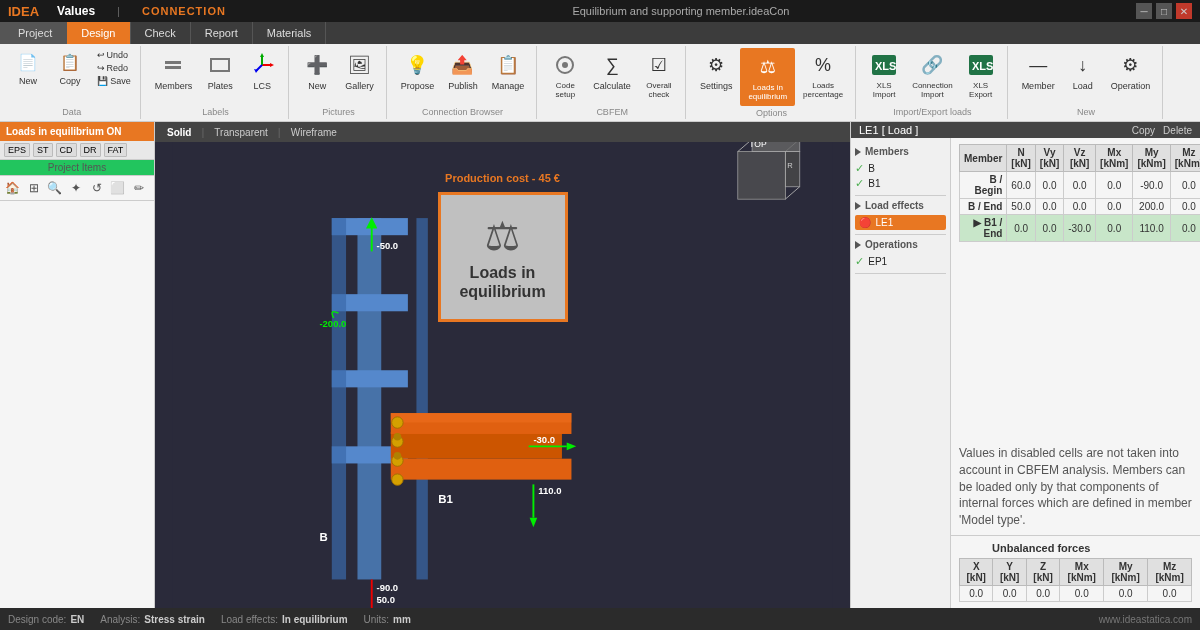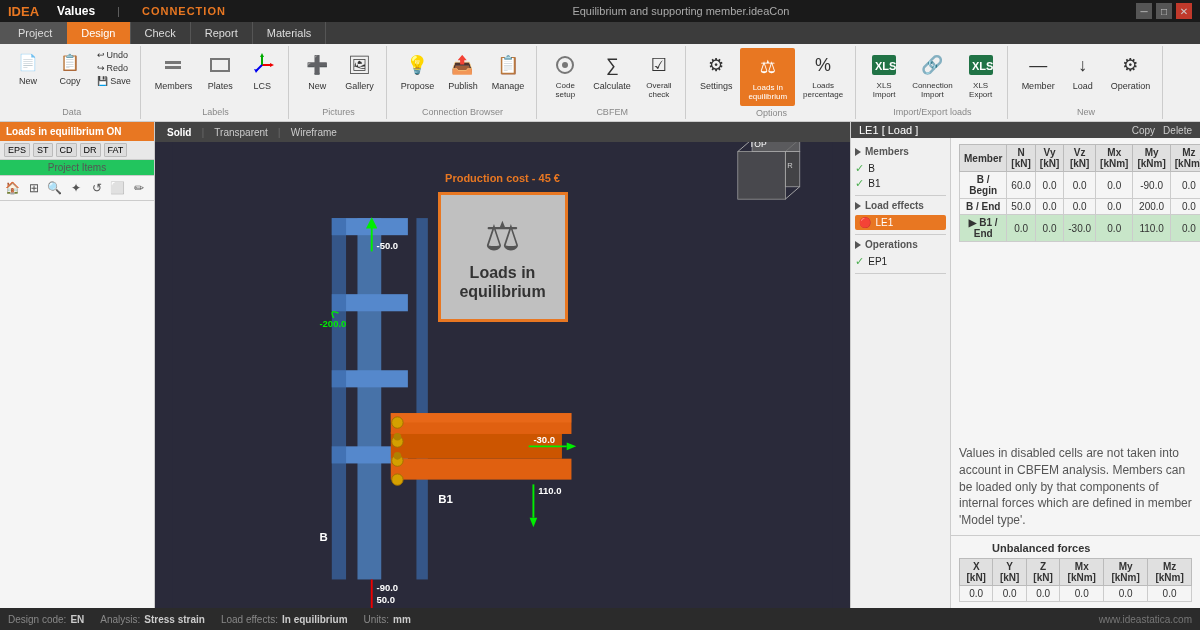--- a/index.html
+++ b/index.html
@@ -335,21 +335,21 @@
       color: #333;
     }
     .data-table td {
       border: 1px solid #ccc;
       padding: 2px 4px;
       text-align: center;
       color: #333;
     }
     .data-table tr:nth-child(even) td { background: #f5f5f5; }
     .data-table tr.highlighted td { background: #c8e6c9; }
-    .data-table .row-label { text-align: center; font-weight: bold; }
+    .data-table .row-label { text-align: right; font-weight: bold; }
     .disabled-cell { color: #aaa; }
 
     
     #info-text {
       padding: 6px 8px;
       font-size: 12px;
       color: #555;
       border-bottom: 1px solid #ccc;
       line-height: 1.4;
     }

